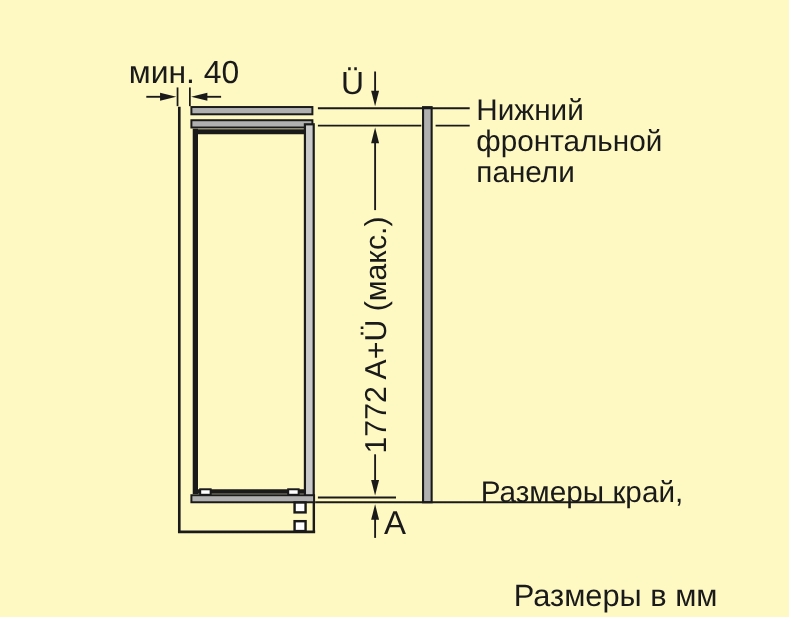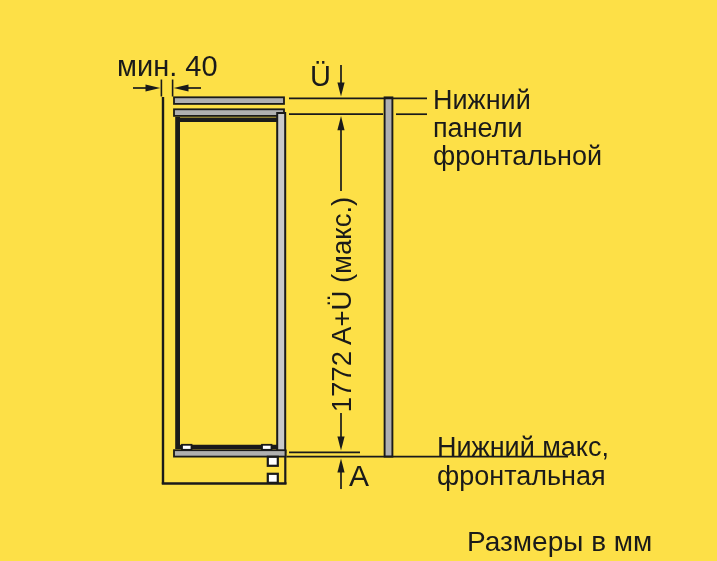--- a/index.html
+++ b/index.html
@@ -1,17 +1,17 @@
 <!DOCTYPE html>
 <html><head>
 <meta charset="utf-8">
 <style>
   html,body{margin:0;padding:0;background:#ffffff;}
   .stage{
-    position:relative;width:717px;height:561px;background:#fde047;
+    position:relative;width:717px;height:561px;background:#fef9c3;
     font-family:"Liberation Sans", sans-serif;color:#1a1a1a;overflow:hidden;
   }
   .stage svg{position:absolute;left:0;top:0;}
   .lbl{position:absolute;white-space:nowrap;color:#1a1a1a;}
   .lbl-min40{left:117px;top:52px;font-size:29px;line-height:1;}
   .lbl-ue{left:310px;top:62px;font-size:29px;line-height:1;}
   .lbl-protrusion{left:433px;top:86px;font-size:27px;line-height:28px;}
   .lbl-height{
     left:221px;top:288px;width:240px;height:33px;font-size:27.5px;line-height:33px;
     text-align:center;transform:rotate(-90deg);transform-origin:center center;
@@ -84,28 +84,27 @@
       <polygon class="ink-fill" points="341,458.4 337.4,472.6 344.6,472.6"></polygon>
       <line class="ink-line" x1="341" y1="470.5" x2="341" y2="489" stroke-width="1.7"></line>
     </g>
   </svg>
 
   <div class="lbl lbl-min40">мин. 40</div>
   <div class="lbl lbl-ue">Ü</div>
 
   <div class="lbl lbl-protrusion">
     <div>Нижний</div>
+    <div>фронтальной</div>
     <div>панели</div>
-    <div>фронтальной</div>
   </div>
 
   <div class="lbl lbl-height">1772 A+Ü (макс.)</div>
 
   <div class="lbl lbl-a">A</div>
 
   <div class="lbl lbl-bottom-edge">
-    <div>Нижний макс,</div>
-    <div>фронтальная</div>
+    <div>Размеры край,</div>
   </div>
 
   <div class="lbl lbl-units">Размеры в мм</div>
 
 </div>
 
 </body></html>

